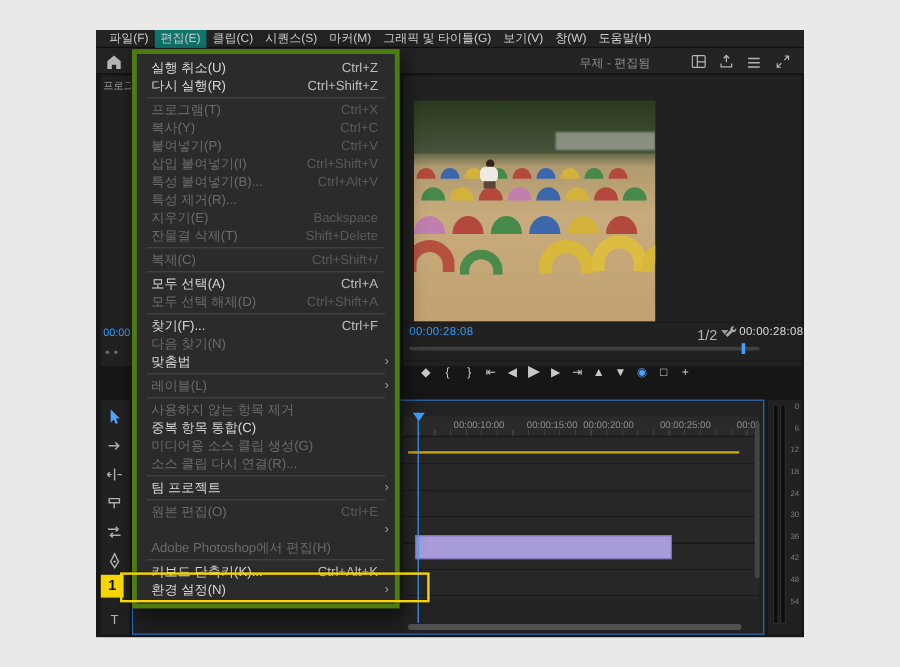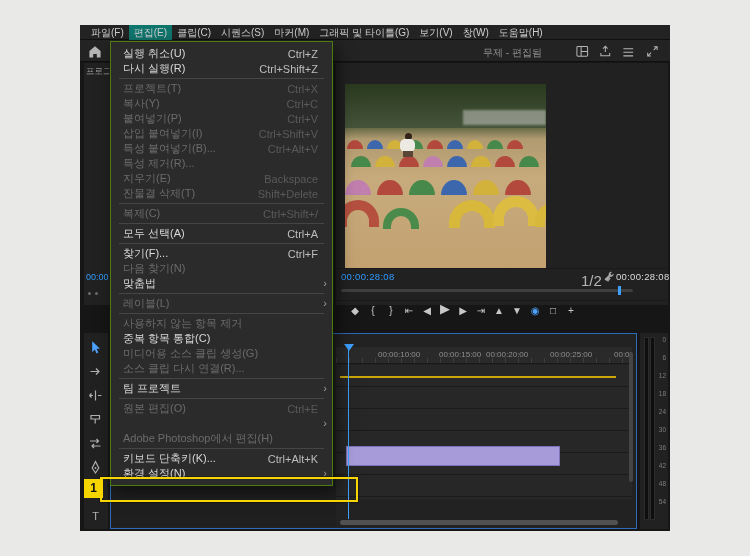--- a/index.html
+++ b/index.html
@@ -20,21 +20,21 @@
   .dot{width:3px;height:3px;border-radius:50%;background:#6a6a6a;}
   
   .video{left:345px;top:84px;width:201px;height:184px;overflow:hidden;background:linear-gradient(180deg,#44502f 0px,#4d5a38 40px,#b09a70 55px,#c7ab7c 95px,#c3a171 184px);}
   .video .art{position:absolute;}
   .trow{position:absolute;display:flex;gap:4px;}
   .tire{border-radius:50% 50% 0 0 / 100% 100% 0 0;}
   .donut{position:absolute;background:transparent;border-style:solid;border-bottom:0;border-radius:23px 23px 0 0;}
   
   .tc-blue{font-size:9.5px;color:#2f9bff;letter-spacing:.3px;white-space:nowrap;}
   .tc-white{font-size:9.5px;color:#dcdcdc;letter-spacing:.3px;white-space:nowrap;}
-  .zoomsel{font-size:15px;color:#b5b5b5;white-space:nowrap;}
+  .zoomsel{font-size:12px;color:#b5b5b5;white-space:nowrap;}
   .caret{display:inline-block;width:0;height:0;border:3px solid transparent;border-top:4px solid #999;margin-left:3px;vertical-align:1px;}
   .divline{background:#1a1a1a;}
   .scrub{background:#3f3f3f;border-radius:2px;}
   .ticon{width:16px;text-align:center;font-size:10px;color:#c8c8c8;line-height:14px;}
   .ticon.big{font-size:13px;}
   .ticon.blue{color:#4da3ff;}
   
   .timeline{left:110px;top:333px;width:527px;height:196px;background:#222;border:1px solid #2d6bb8;box-sizing:border-box;}
   .trackhead{left:111px;top:334px;width:225px;height:193px;background:#1f1f1f;}
   .ruler{left:336px;top:347px;width:296px;height:17px;background:#2a2a2a;border-bottom:1px solid #191919;overflow:hidden;box-sizing:border-box;}
@@ -46,21 +46,21 @@
   .playhead{left:348px;top:347px;width:1px;height:172px;background:#3ea0ff;}
   .playhead-cap{left:344px;top:344px;width:0;height:0;border:5px solid transparent;border-top:7px solid #3ea0ff;}
   .hscroll{left:340px;top:520px;width:278px;height:5px;background:#515151;border-radius:3px;}
   .vscroll{left:629px;top:352px;width:4px;height:130px;background:#454545;border-radius:2px;}
   
   .meterbar{width:5px;height:183px;background:#0e0e0e;border:1px solid #2c2c2c;box-sizing:border-box;}
   .mlabel{position:absolute;width:12px;text-align:right;font-size:6.5px;color:#7e7e7e;}
   
   .tool{left:88px;width:16px;height:16px;text-align:center;}
   
-  .menu{position:absolute;left:110px;top:41px;width:223px;background:#2b2b2b;border:1px solid #4d7c0f;box-shadow:4px 6px 16px rgba(0,0,0,.55);padding:4px 0;z-index:10;box-sizing:border-box;}
+  .menu{position:absolute;left:110px;top:41px;width:223px;background:#2b2b2b;border:4px solid #4d7c0f;box-shadow:4px 6px 16px rgba(0,0,0,.55);padding:4px 0;z-index:10;box-sizing:border-box;}
   .mi{display:flex;align-items:center;height:15px;padding:0 14px 0 12px;font-size:11px;color:#d8d8d8;white-space:nowrap;position:relative;}
   .mi .sc{margin-left:auto;color:#bdbdbd;}
   .mi.dis{color:#6b6b6b;}
   .mi.dis .sc{color:#5a5a5a;}
   .mi .arr{position:absolute;right:5px;top:0;line-height:15px;font-size:11px;color:#9c9c9c;}
   .msep{height:1px;background:#454545;margin:2px 8px;}
   
   .hl-box{position:absolute;left:100px;top:477px;width:254px;height:21px;border:2px solid #f7d500;z-index:20;box-shadow:0 0 0 1px rgba(0,0,0,.25);}
   .badge{position:absolute;left:84px;top:479px;width:19px;height:19px;background:#f7d500;color:#111;font-size:12px;font-weight:bold;text-align:center;line-height:19px;z-index:21;}
   svg{display:block;}
@@ -272,21 +272,21 @@
     <div class="mi">
         <span>실행 취소(U)</span>
         <span class="sc">Ctrl+Z</span>
       </div>
     <div class="mi">
         <span>다시 실행(R)</span>
         <span class="sc">Ctrl+Shift+Z</span>
       </div>
     <div class="msep"></div>
     <div class="mi dis">
-        <span>프로젝트(T)</span>
+        <span>프로그램(T)</span>
         <span class="sc">Ctrl+X</span>
       </div>
     <div class="mi dis">
         <span>복사(Y)</span>
         <span class="sc">Ctrl+C</span>
       </div>
     <div class="mi dis">
         <span>붙여넣기(P)</span>
         <span class="sc">Ctrl+V</span>
       </div>
@@ -313,20 +313,24 @@
     <div class="msep"></div>
     <div class="mi dis">
         <span>복제(C)</span>
         <span class="sc">Ctrl+Shift+/</span>
       </div>
     <div class="msep"></div>
     <div class="mi">
         <span>모두 선택(A)</span>
         <span class="sc">Ctrl+A</span>
       </div>
+    <div class="mi dis">
+        <span>모두 선택 해제(D)</span>
+        <span class="sc">Ctrl+Shift+A</span>
+      </div>
     <div class="msep"></div>
     <div class="mi">
         <span>찾기(F)...</span>
         <span class="sc">Ctrl+F</span>
       </div>
     <div class="mi dis">
         <span>다음 찾기(N)</span>
         <span class="sc"></span>
       </div>
     <div class="mi">

